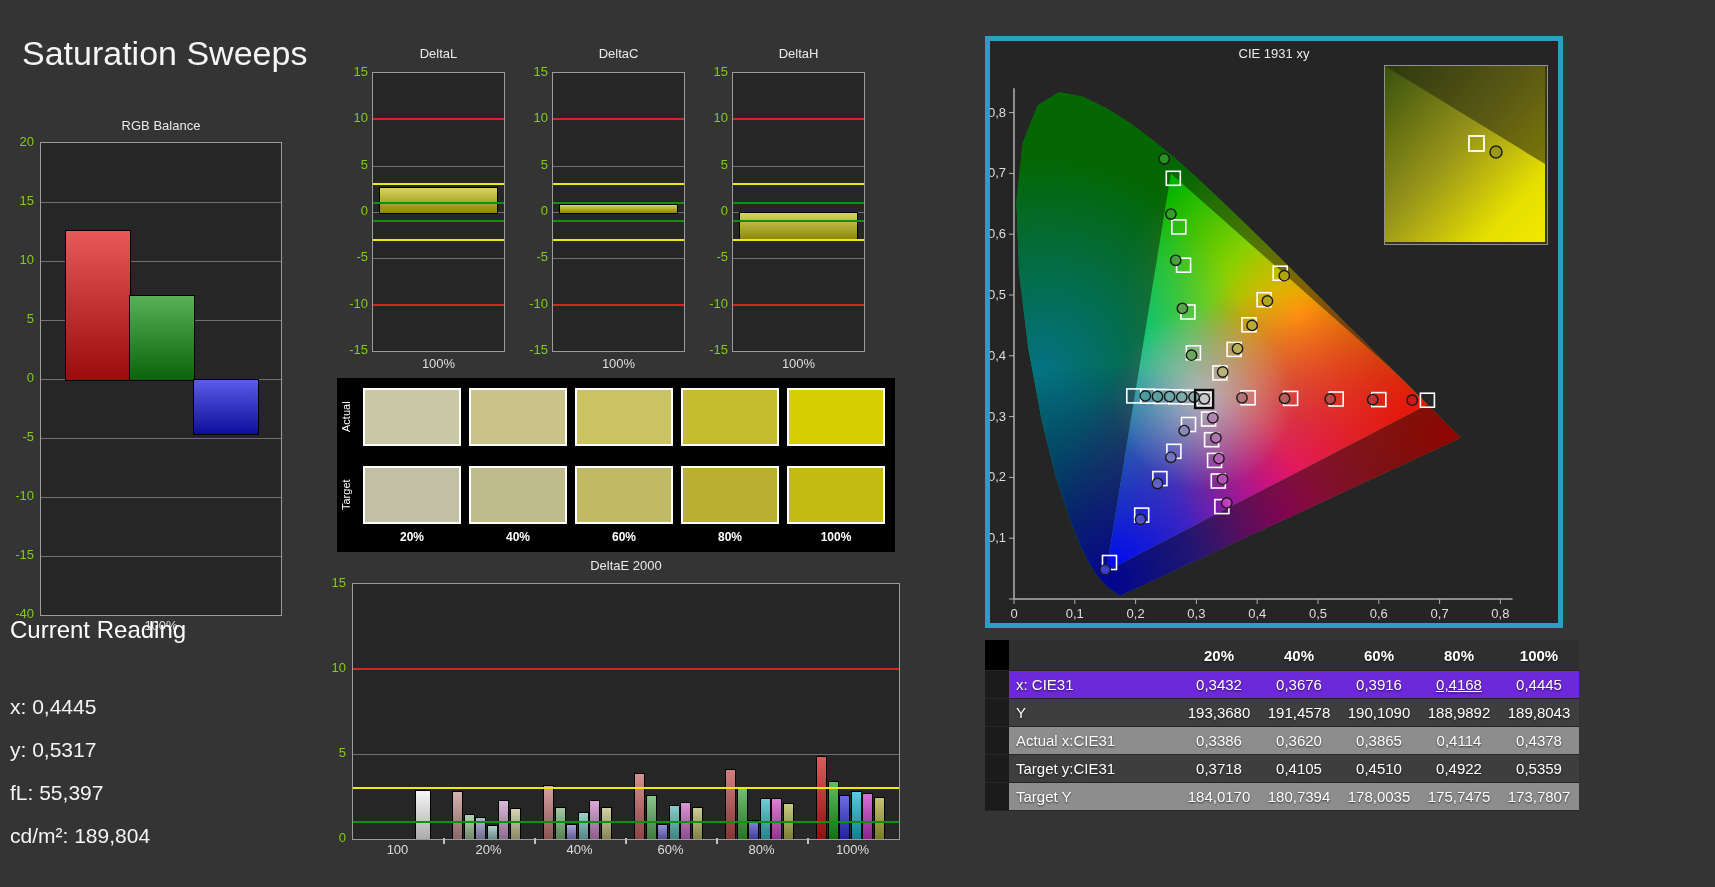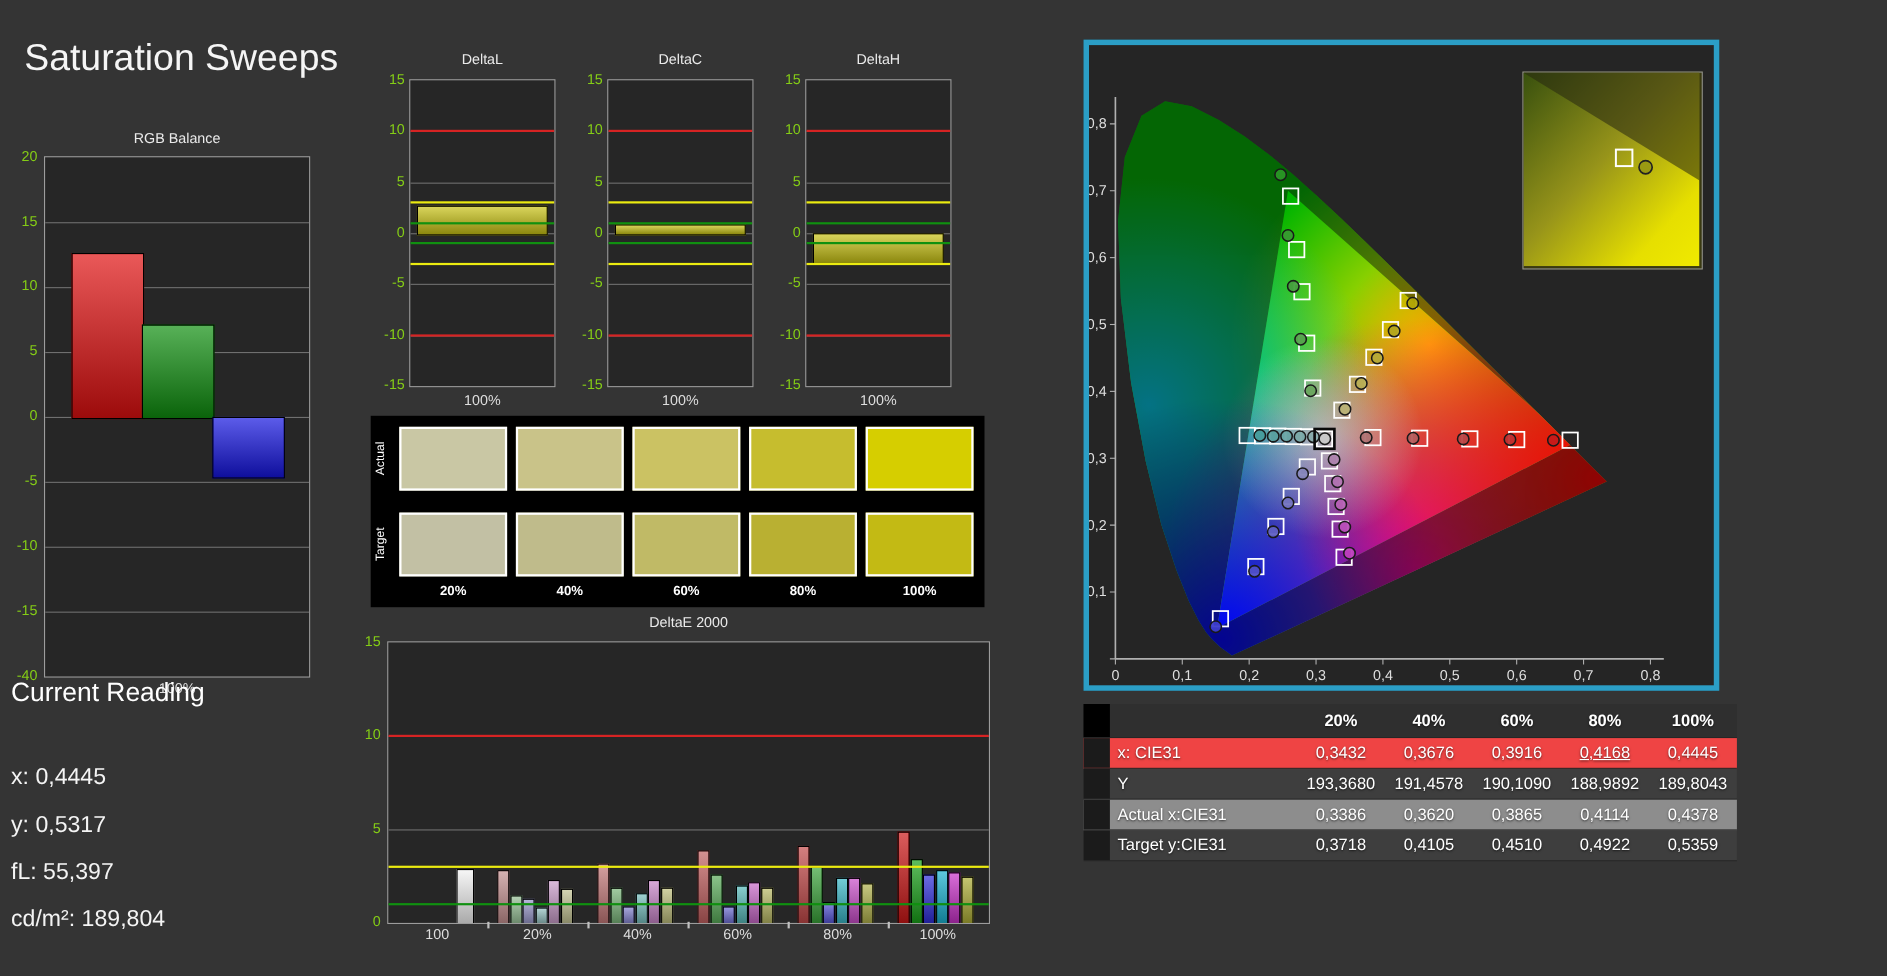--- a/index.html
+++ b/index.html
@@ -118,20 +118,21 @@
       <div class="bar" style="left: 486px; width: 9px; top: 211px; height: 44px; background-color: rgb(44, 44, 216);"></div>
       <div class="bar" style="left: 498px; width: 9px; top: 207px; height: 48px; background-color: rgb(23, 176, 208);"></div>
       <div class="bar" style="left: 509px; width: 9px; top: 209px; height: 46px; background-color: rgb(199, 47, 199);"></div>
       <div class="bar" style="left: 521px; width: 9px; top: 213px; height: 43px; background-color: rgb(170, 170, 50);"></div>
       <div class="lim" style="top: 84px; background: rgb(214, 35, 35);"></div>
       <div class="lim" style="top: 203px; background: rgb(235, 235, 16);"></div>
       <div class="lim" style="top: 237px; background: rgb(16, 144, 16);"></div>
     </div>
 
   <div id="cie-panel" class="cie-panel">
+    <div class="ctitle" style="left:0;right:0;top:5px">CIE 1931 xy</div>
     <div id="cie-svg-holder" style="position:absolute;left:0;top:20px;width:568px;height:562px"><svg width="568" height="562">
           <defs>
             <radialGradient id="gY" gradientUnits="userSpaceOnUse" cx="309.8" cy="252.2" r="182">
               <stop offset="0" stop-color="#ffe800" stop-opacity="1"></stop>
               <stop offset="1" stop-color="#ffe800" stop-opacity="0"></stop>
             </radialGradient>
             <radialGradient id="gC" gradientUnits="userSpaceOnUse" cx="54.4" cy="307.0" r="207">
               <stop offset="0" stop-color="#00c8e8" stop-opacity="1"></stop>
               <stop offset="1" stop-color="#00c8e8" stop-opacity="0"></stop>
             </radialGradient>
@@ -296,21 +297,21 @@
   <div id="data-table" class="tbl">
       <div class="trow" style="height: 30px; background: rgb(47, 47, 47);">
         <div class="tcell" style="width: 24px; background: rgb(0, 0, 0);"></div>
         <div class="tcell tlabel" style="width: 170px;"></div>
         <div class="tcell" style="width: 80px; font-weight: bold;">20%</div>
         <div class="tcell" style="width: 80px; font-weight: bold;">40%</div>
         <div class="tcell" style="width: 80px; font-weight: bold;">60%</div>
         <div class="tcell" style="width: 80px; font-weight: bold;">80%</div>
         <div class="tcell" style="width: 80px; font-weight: bold;">100%</div>
       </div>
-      <div class="trow" style="height: 27px; background: #ef4444; justify-content: center;">
+      <div class="trow" style="height: 27px; background: #6d28d9; justify-content: center;">
         <div class="tcell" style="width: 24px; background: rgb(27, 27, 27);"></div>
         <div class="tcell tlabel" style="width: 170px;">x: CIE31</div>
         <div class="tcell" style="width: 80px;">0,3432</div>
         <div class="tcell" style="width: 80px;">0,3676</div>
         <div class="tcell" style="width: 80px;">0,3916</div>
         <div class="tcell" style="width: 80px; text-decoration: underline;">0,4168</div>
         <div class="tcell" style="width: 80px;">0,4445</div>
       </div>
       <div class="trow" style="height: 27px; background: rgb(62, 62, 62);">
         <div class="tcell" style="width: 24px; background: rgb(27, 27, 27);"></div>
@@ -331,20 +332,29 @@
         <div class="tcell" style="width: 80px;">0,4378</div>
       </div>
       <div class="trow" style="height: 27px; background: rgb(62, 62, 62);">
         <div class="tcell" style="width: 24px; background: rgb(27, 27, 27);"></div>
         <div class="tcell tlabel" style="width: 170px;">Target y:CIE31</div>
         <div class="tcell" style="width: 80px;">0,3718</div>
         <div class="tcell" style="width: 80px;">0,4105</div>
         <div class="tcell" style="width: 80px;">0,4510</div>
         <div class="tcell" style="width: 80px;">0,4922</div>
         <div class="tcell" style="width: 80px;">0,5359</div>
+      </div>
+      <div class="trow" style="height: 27px; background: rgb(141, 141, 141);">
+        <div class="tcell" style="width: 24px; background: rgb(27, 27, 27);"></div>
+        <div class="tcell tlabel" style="width: 170px;">Target Y</div>
+        <div class="tcell" style="width: 80px;">184,0170</div>
+        <div class="tcell" style="width: 80px;">180,7394</div>
+        <div class="tcell" style="width: 80px;">178,0035</div>
+        <div class="tcell" style="width: 80px;">175,7475</div>
+        <div class="tcell" style="width: 80px;">173,7807</div>
       </div>
     </div>
 
 <div class="ylab" style="left: 0px; width: 34px; top: 134px;">20</div>
     <div class="ylab" style="left: 0px; width: 34px; top: 193px;">15</div>
     <div class="ylab" style="left: 0px; width: 34px; top: 252px;">10</div>
     <div class="ylab" style="left: 0px; width: 34px; top: 311px;">5</div>
     <div class="ylab" style="left: 0px; width: 34px; top: 370px;">0</div>
     <div class="ylab" style="left: 0px; width: 34px; top: 429px;">-5</div>
     <div class="ylab" style="left: 0px; width: 34px; top: 488px;">-10</div>

